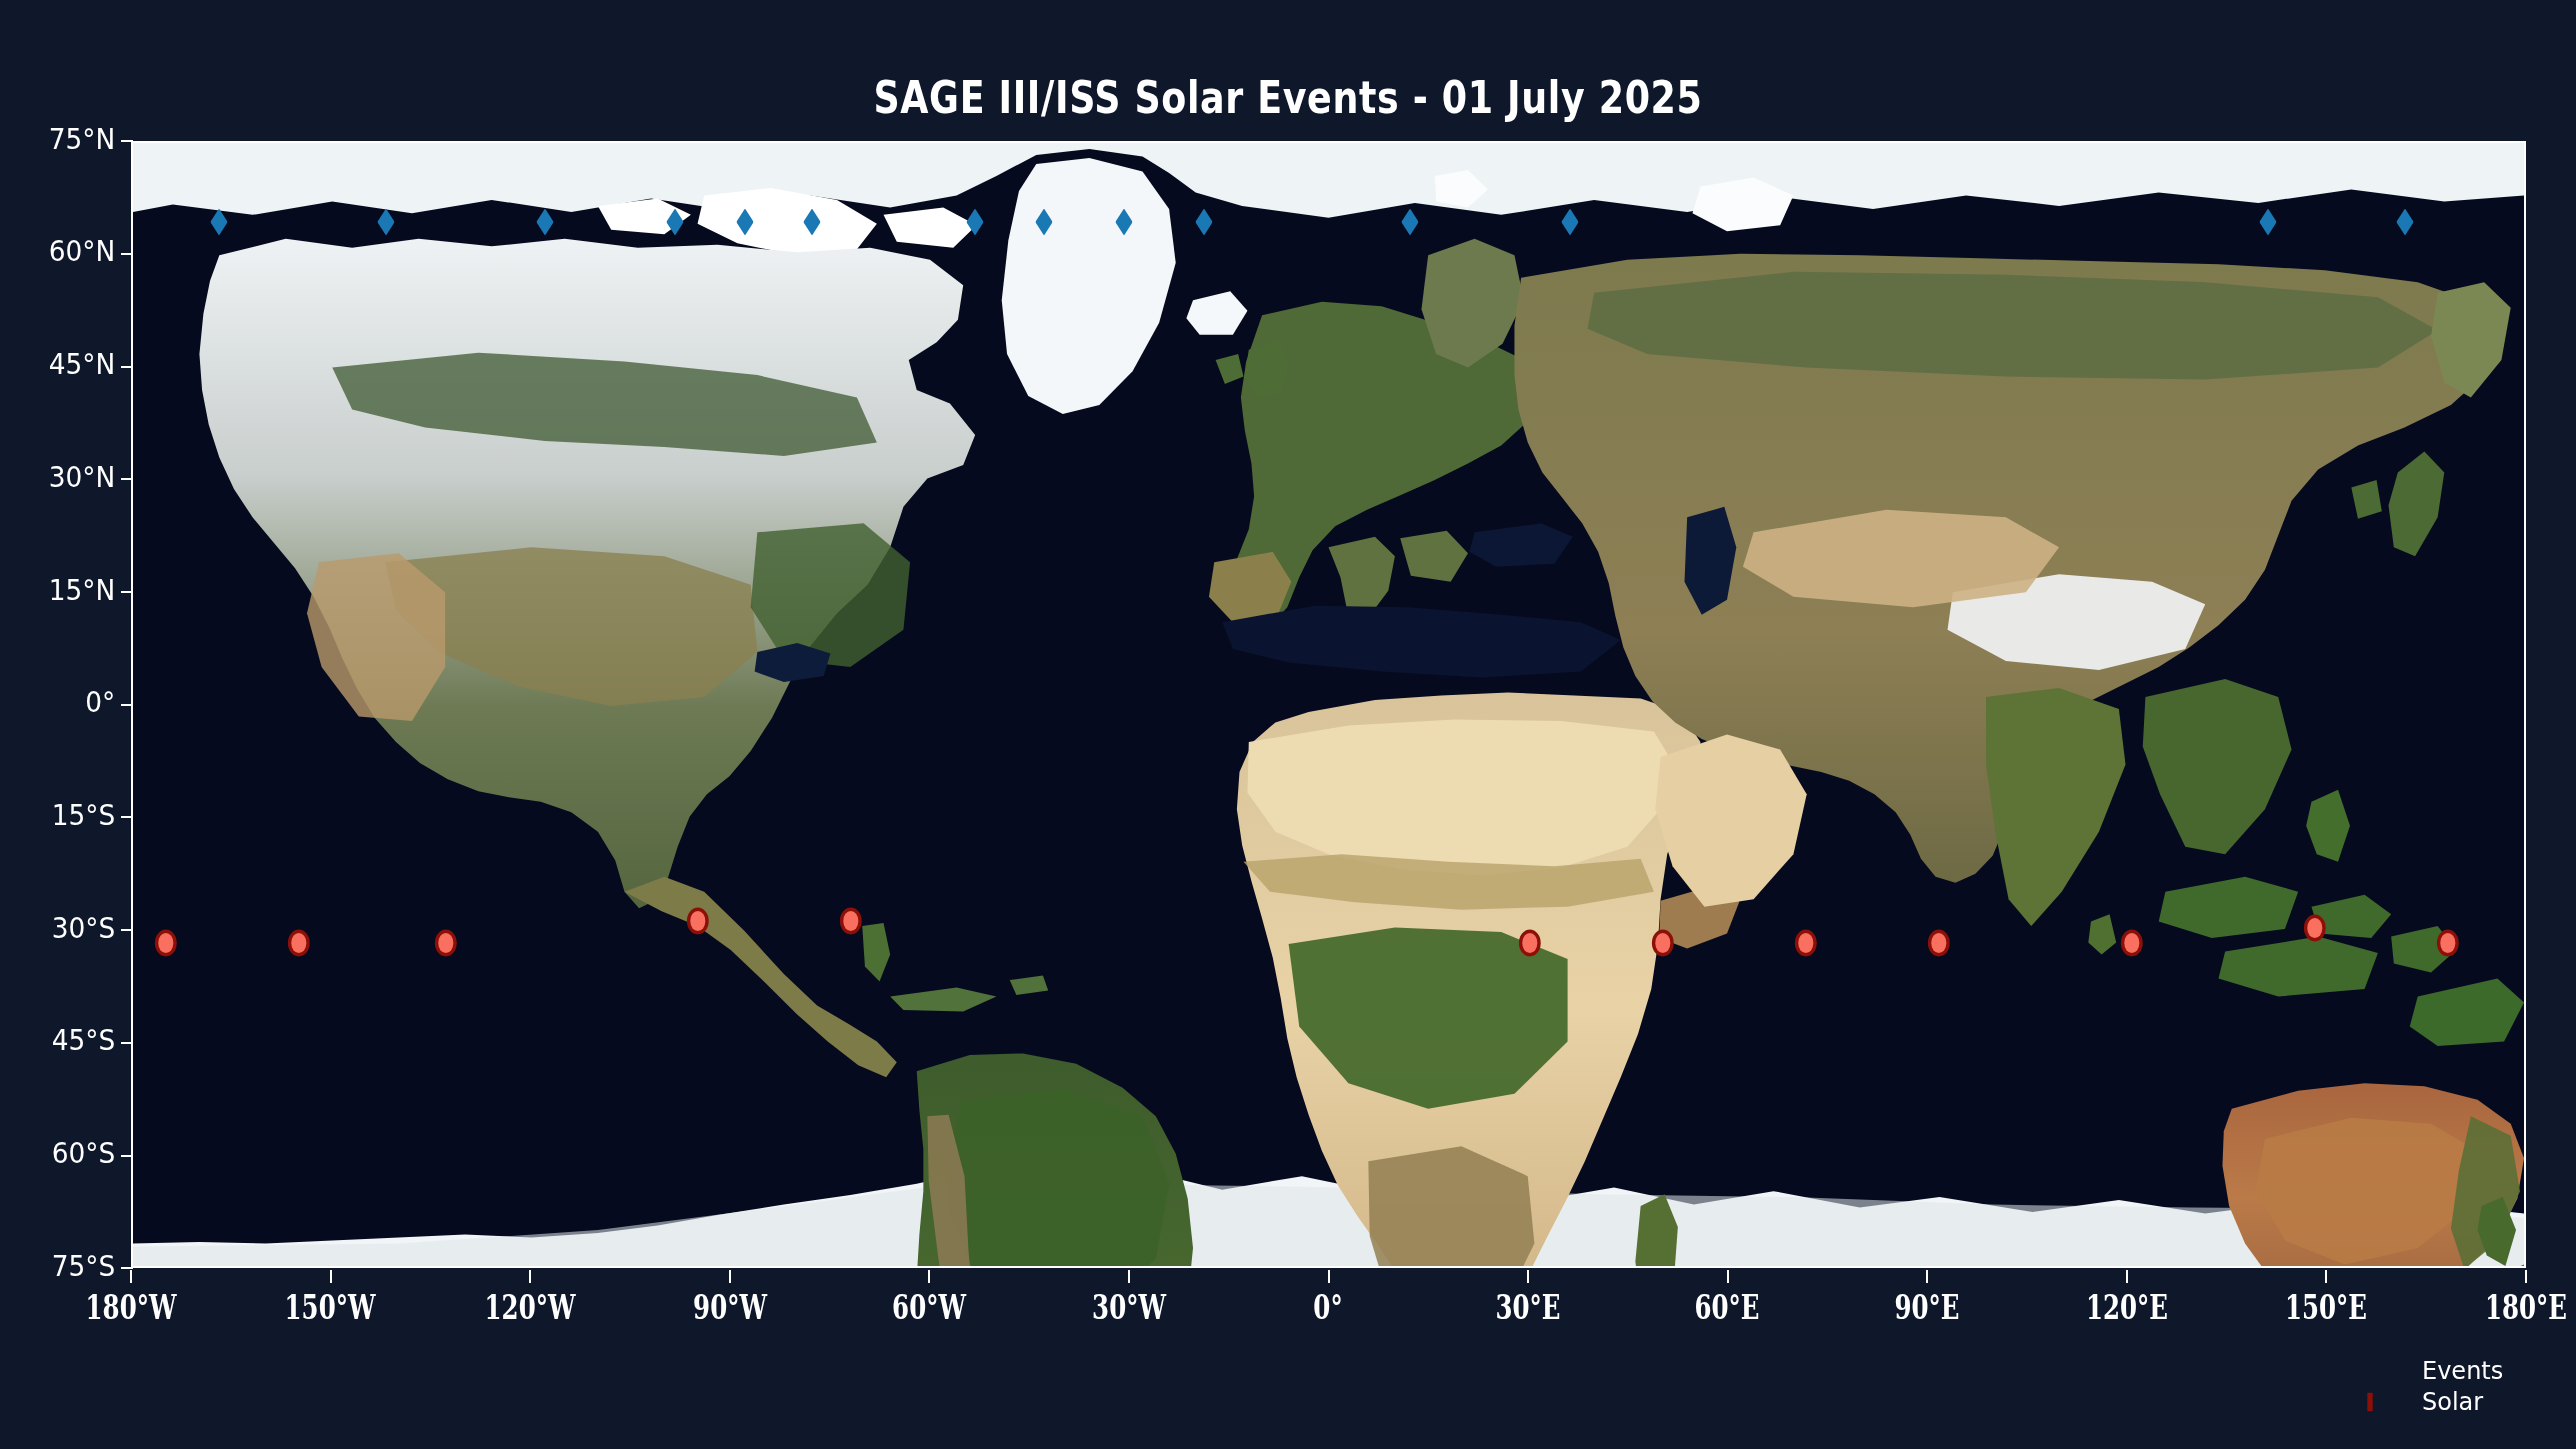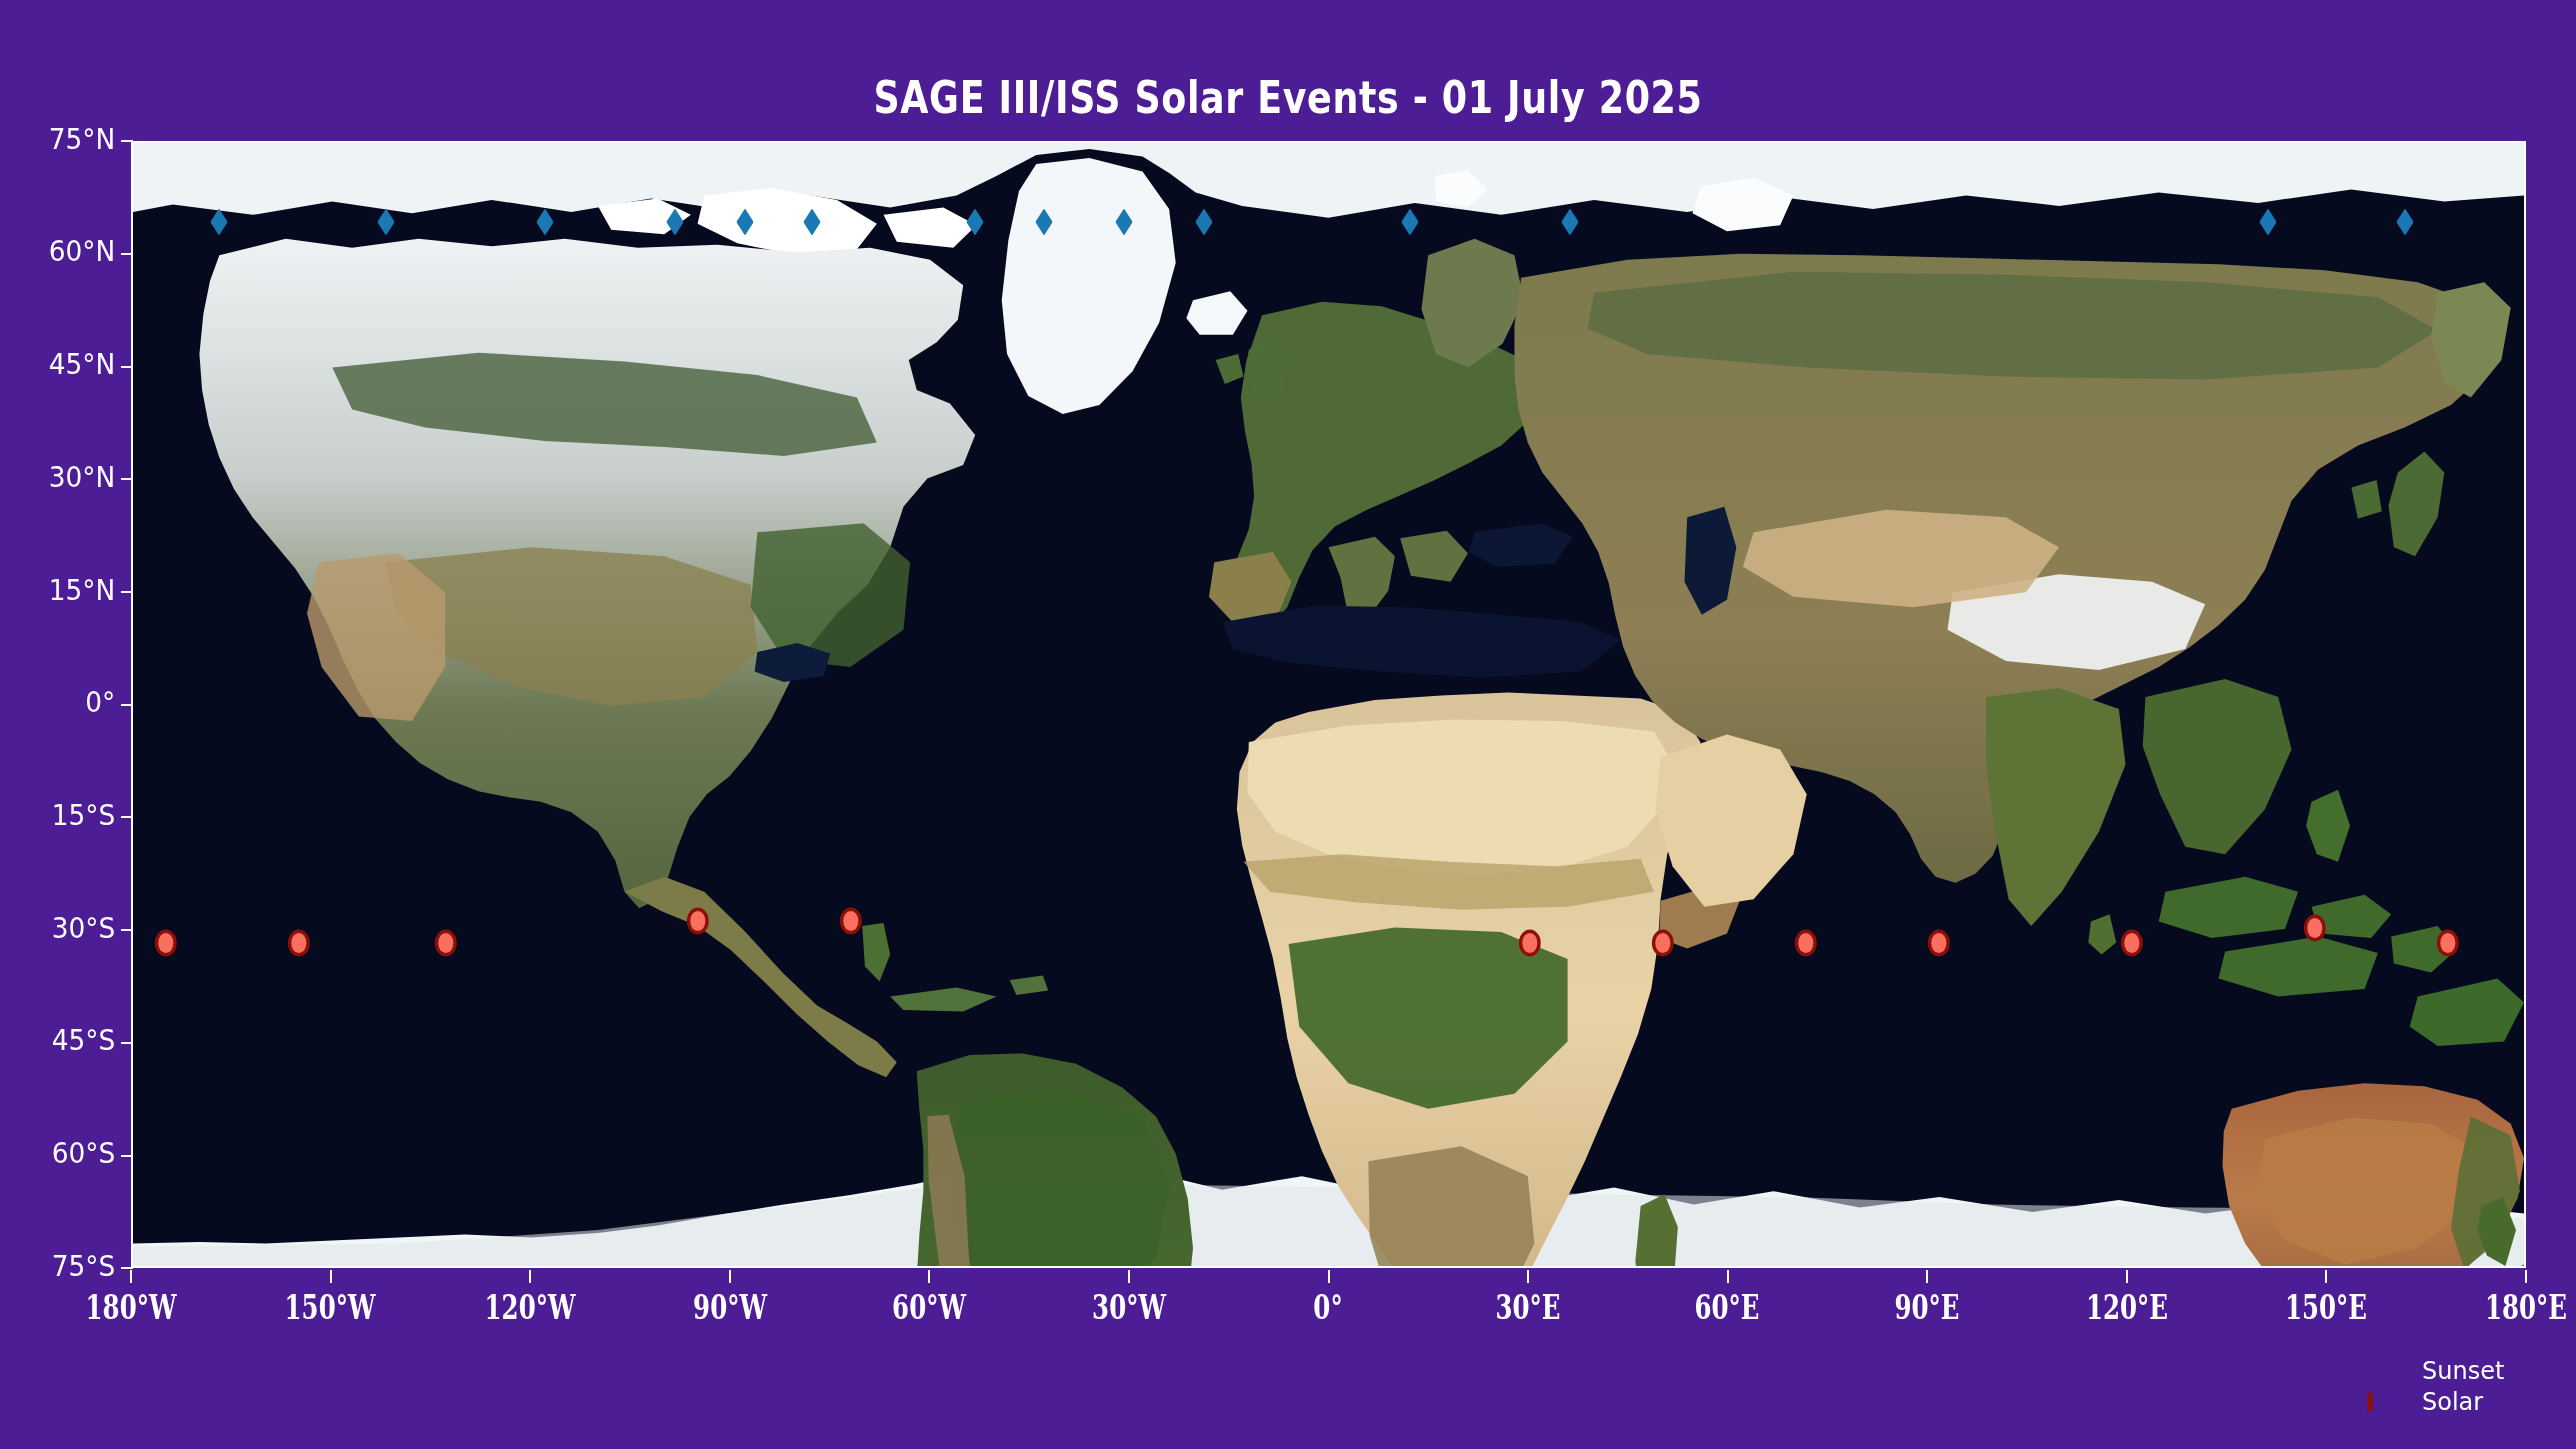--- a/index.html
+++ b/index.html
@@ -1,18 +1,18 @@
 <!DOCTYPE html>
 <html style="font-size:10.7px"><head>
 <meta charset="utf-8">
 <style>
   html,body{margin:0;padding:0;background:#000;}
   body{width:2576px;height:1449px;overflow:hidden;
        font-family:"DejaVu Sans", sans-serif;}
-  #root{position:relative;width:2576px;height:1449px;background:#4c1d95;}
+  #root{position:relative;width:2576px;height:1449px;background:#0f172a;}
 
   
   #title{
     position:absolute;left:0;top:72px;width:2576px;text-align:center;
     color:#ffffff;font-family:"DejaVu Sans Condensed","Liberation Sans",sans-serif;
     font-weight:700;font-size:44px;letter-spacing:0.7px;
     transform:scaleX(0.92);transform-origin:center;
   }
 
   
@@ -392,21 +392,21 @@
       <div class="xlabel" style="left: 2127px;">120°E</div>
       <div class="xtick" style="left: 2325px;"></div>
       <div class="xlabel" style="left: 2326px;">150°E</div>
       <div class="xtick" style="left: 2525px;"></div>
       <div class="xlabel" style="left: 2526px;">180°E</div>
     </div>
 
   <div id="legend">
     <div class="lg-row">
       <span class="lg-mark"><span class="lg-d"></span></span>
-      <span class="lg-txt">Sunset</span>
+      <span class="lg-txt">Events</span>
     </div>
     <div class="lg-row">
       <span class="lg-mark"><span class="lg-c"></span></span>
       <span class="lg-txt">Solar</span>
     </div>
   </div>
 
 </div>
 
 

